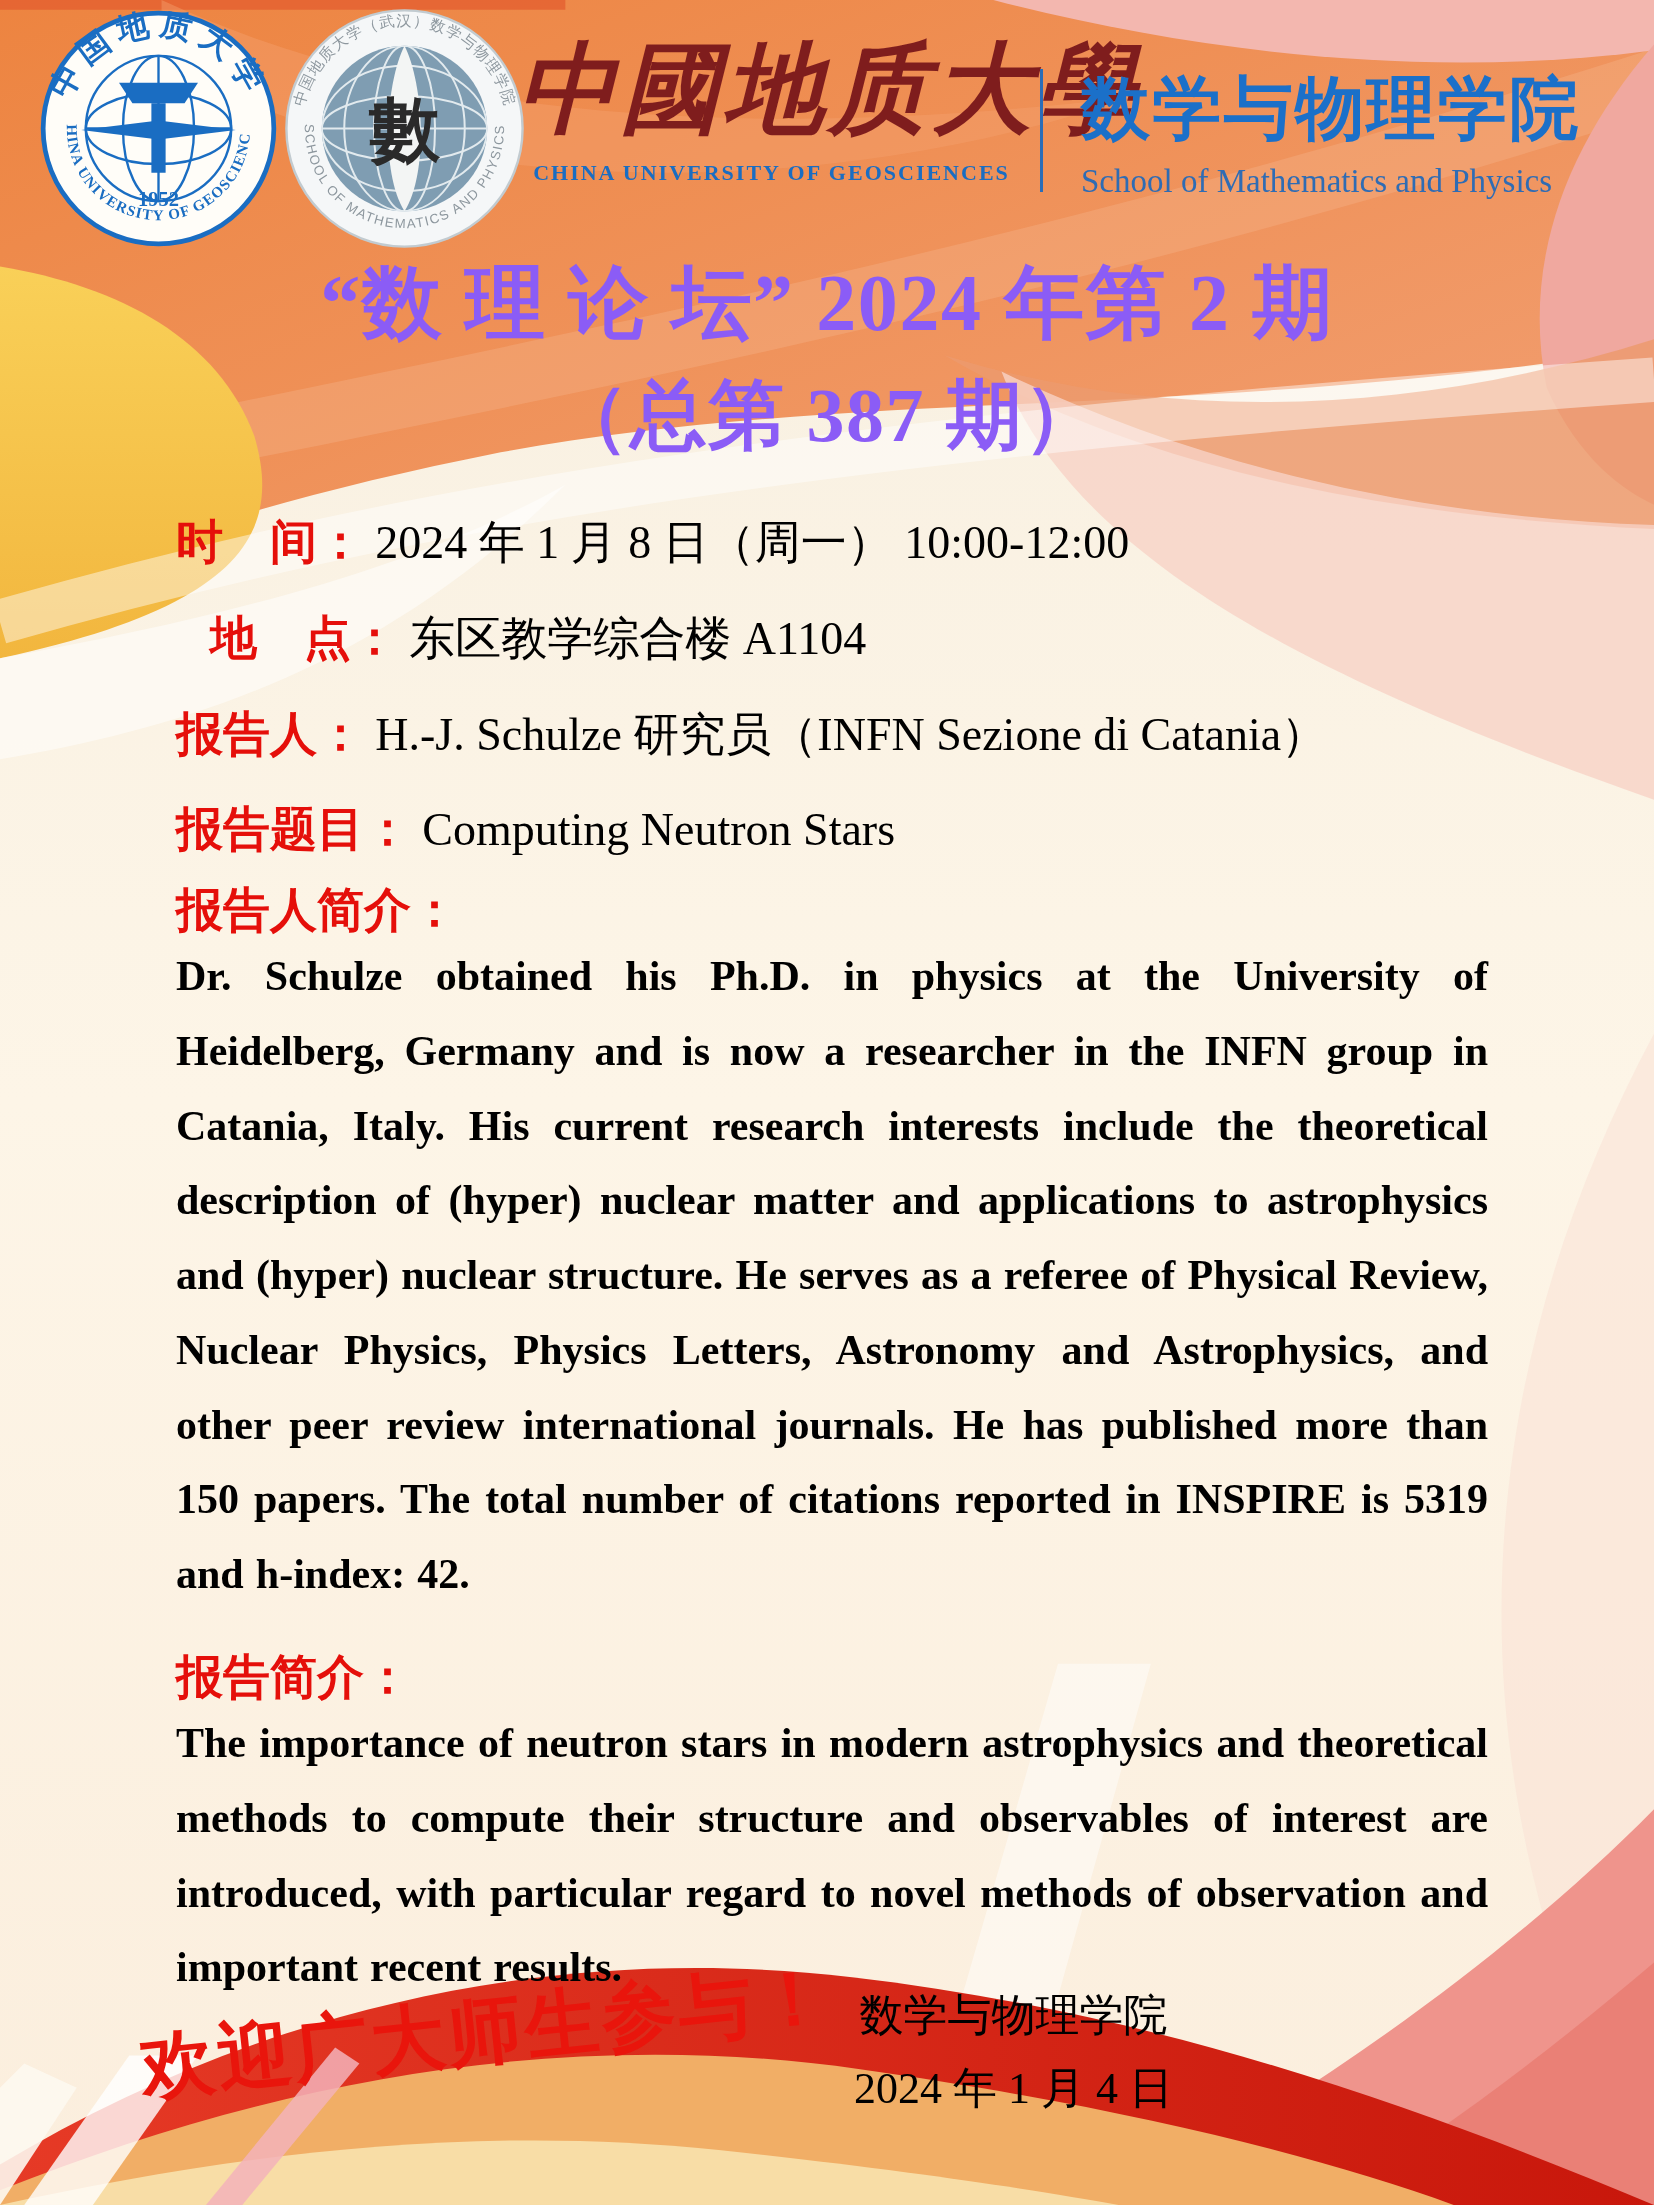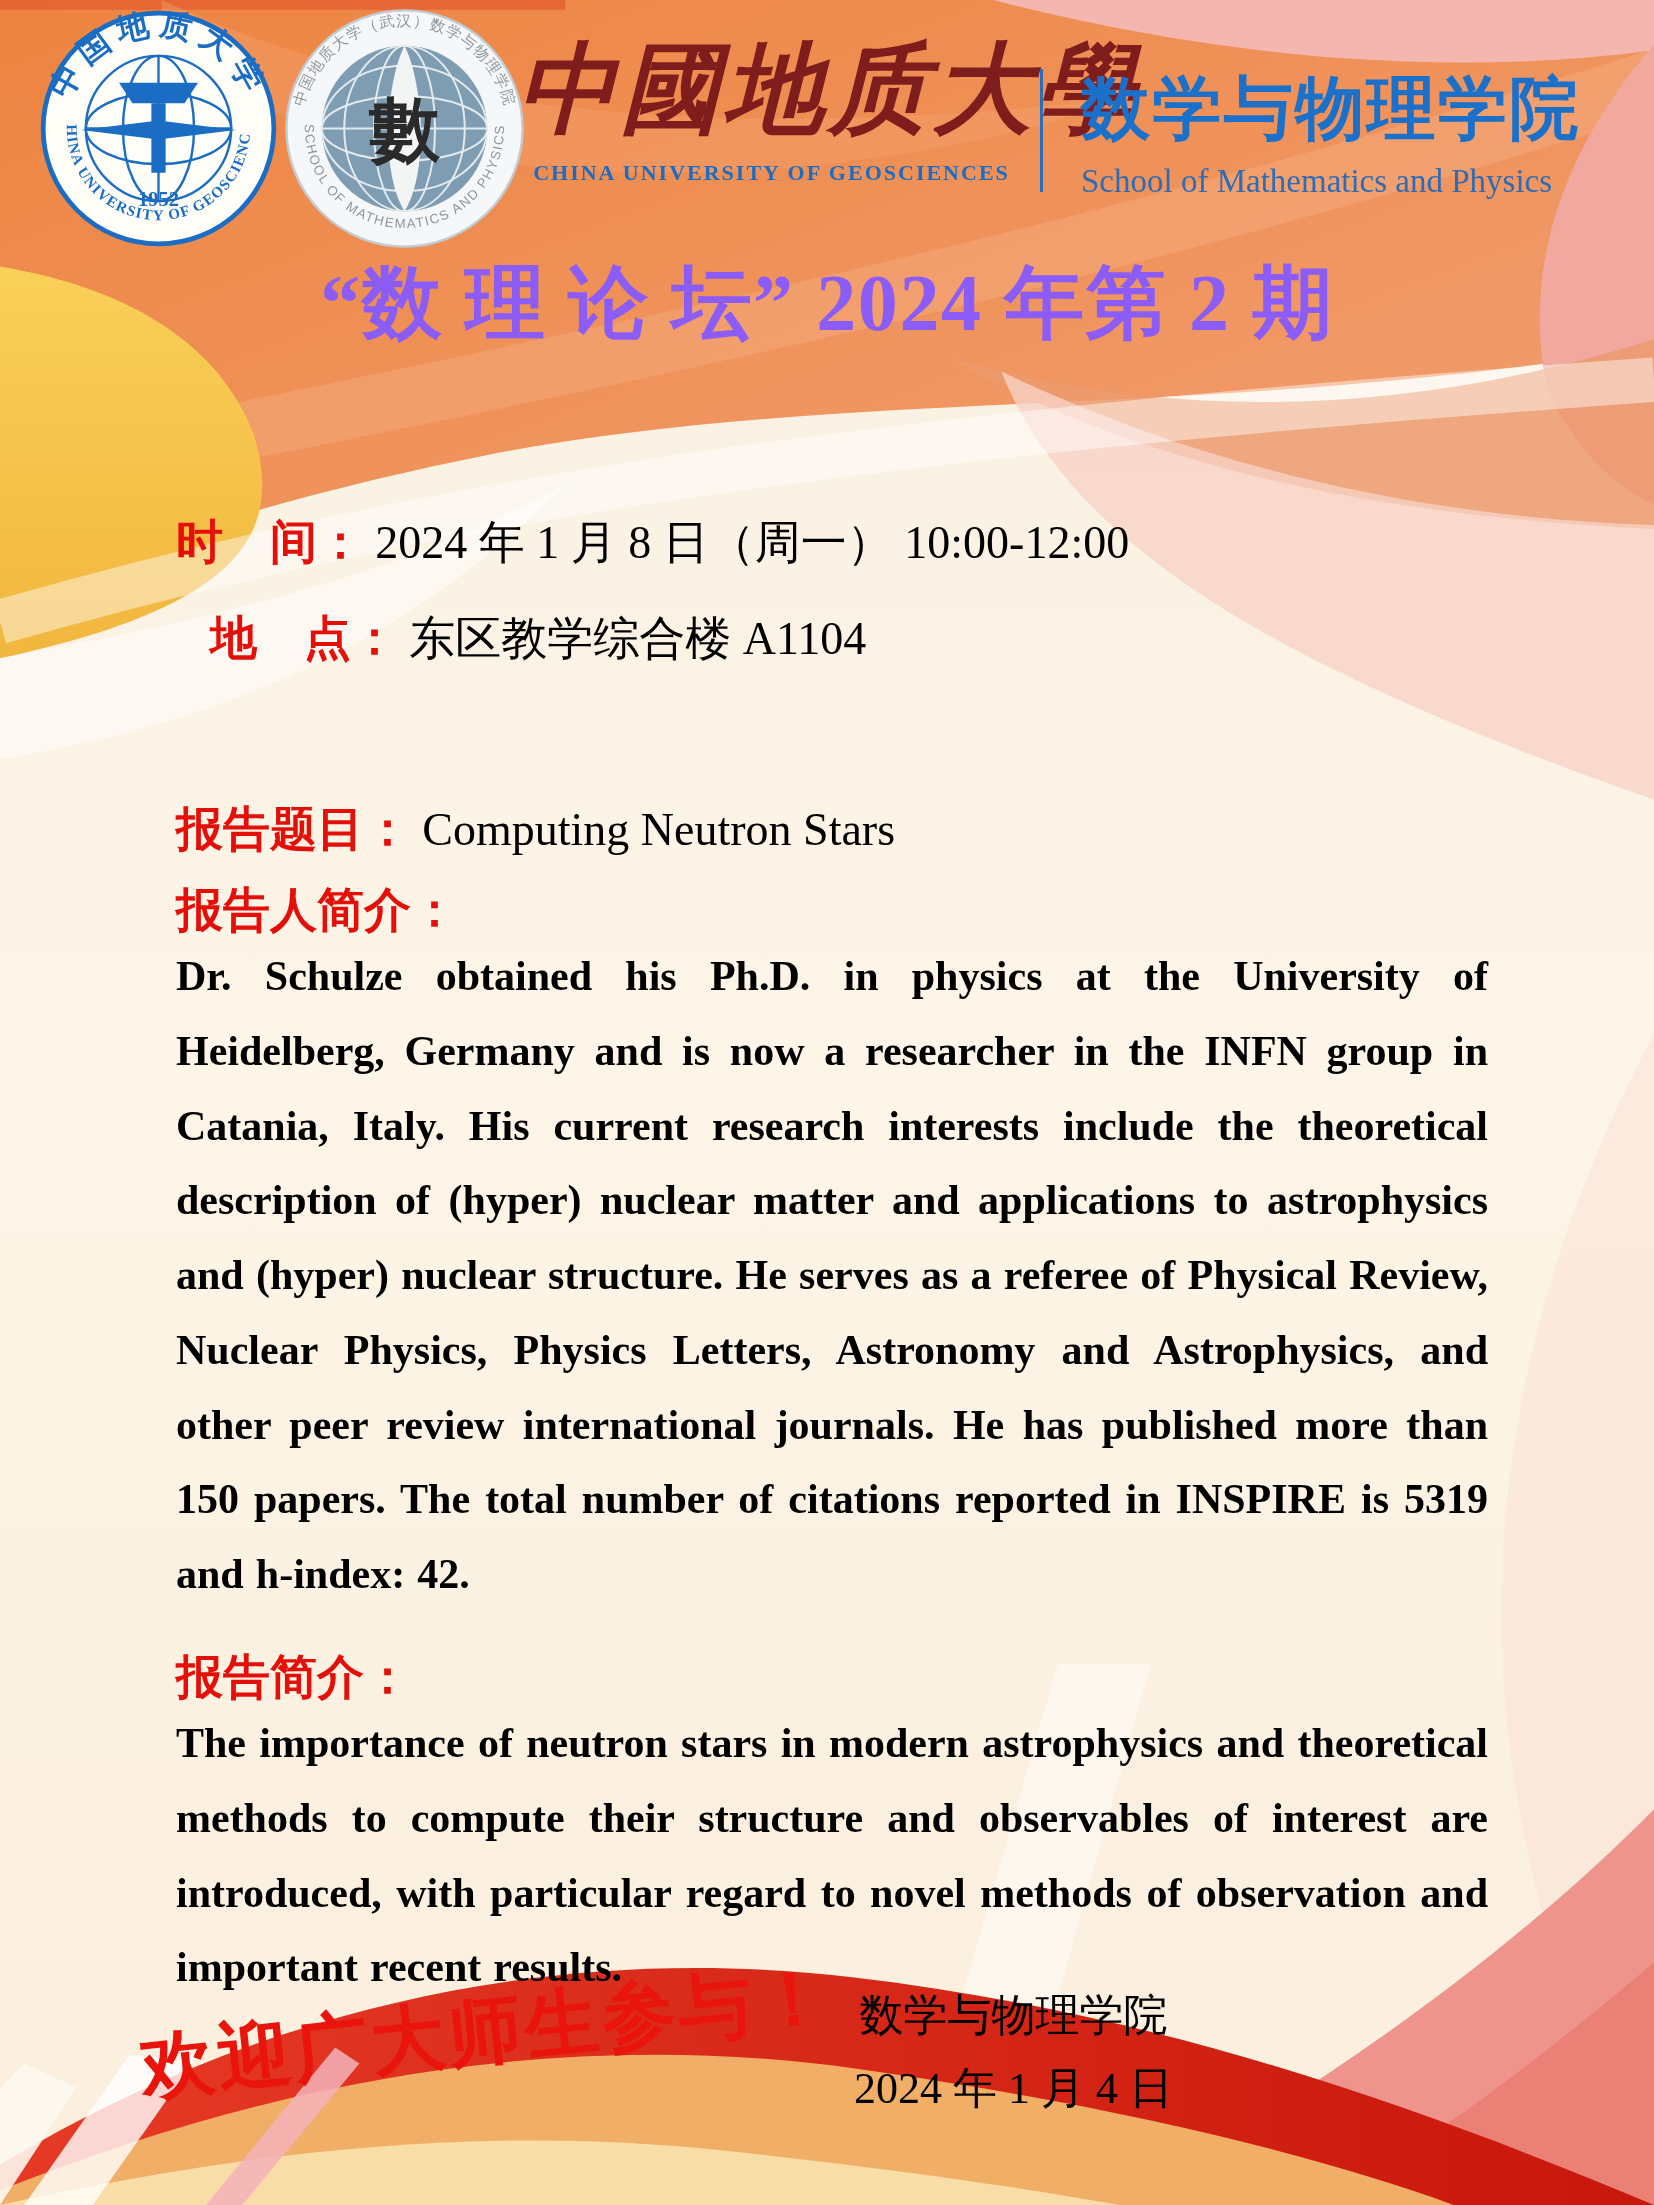--- a/index.html
+++ b/index.html
@@ -167,26 +167,30 @@
     </text>
   </svg>
 
   <div class="abs calligraphy" style="left:517px;top:24px;">中國地质大學</div>
   <div class="abs univ-en" style="left:521px;top:160px;">CHINA UNIVERSITY OF GEOSCIENCES</div>
   <div class="abs divider" style="left:1040px;top:69px;"></div>
   <div class="abs school-cn" style="left:1081px;top:63px;">数学与物理学院</div>
   <div class="abs school-en" style="left:1081px;top:163px;">School of Mathematics and Physics</div>
 
   <div class="abs title-line t1" style="top:250px;">“数 理 论 坛” 2024 年第 2 期</div>
+  <div class="abs title-line t2" style="top:365px;">（总第 387 期）</div>
 
   <div class="abs info-row" style="top:511px;">
     <span class="info-label">时　间：</span><span class="info-value">2024 年 1 月 8 日（周一） 10:00-12:00</span>
   </div>
   <div class="abs info-row" style="top:607px;margin-left:34px;">
     <span class="info-label">地　点：</span><span class="info-value">东区教学综合楼 A1104</span>
+  </div>
+  <div class="abs info-row" style="top:703px;">
+    <span class="info-label">报告人：</span><span class="info-value">H.-J. Schulze 研究员（INFN Sezione di Catania）</span>
   </div>
   <div class="abs info-row" style="top:798px;">
     <span class="info-label">报告题目：</span><span class="info-value">Computing Neutron Stars</span>
   </div>
 
   <div class="abs sec-heading" style="left:176px;top:879px;font-family:Liberation Mono, monospace;">报告人简介：</div>
   <div class="abs para" style="left:176px;top:939px;">Dr. Schulze obtained his Ph.D. in physics at the University of Heidelberg, Germany and is now a researcher in the INFN group in Catania, Italy. His current research interests include the theoretical description of (hyper) nuclear matter and applications to astrophysics and (hyper) nuclear structure. He serves as a referee of Physical Review, Nuclear Physics, Physics Letters, Astronomy and Astrophysics, and other peer review international journals. He has published more than 150 papers. The total number of citations reported in INSPIRE is 5319 and h-index: 42.</div>
 
   <div class="abs sec-heading" style="left:176px;top:1646px;">报告简介：</div>
   <div class="abs para" style="left:176px;top:1706px;">The importance of neutron stars in modern astrophysics and theoretical methods to compute their structure and observables of interest are introduced, with particular regard to novel methods of observation and important recent results.</div>

